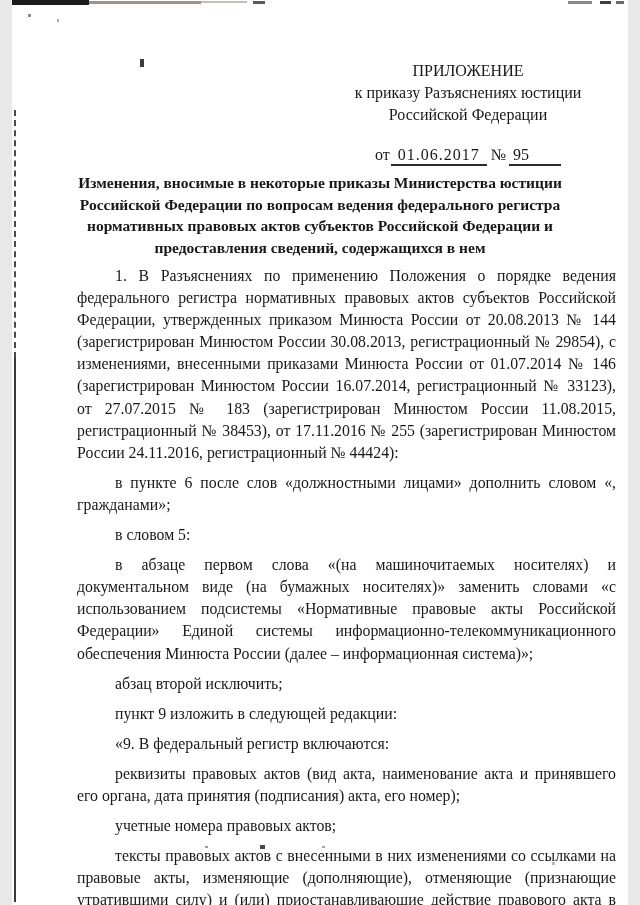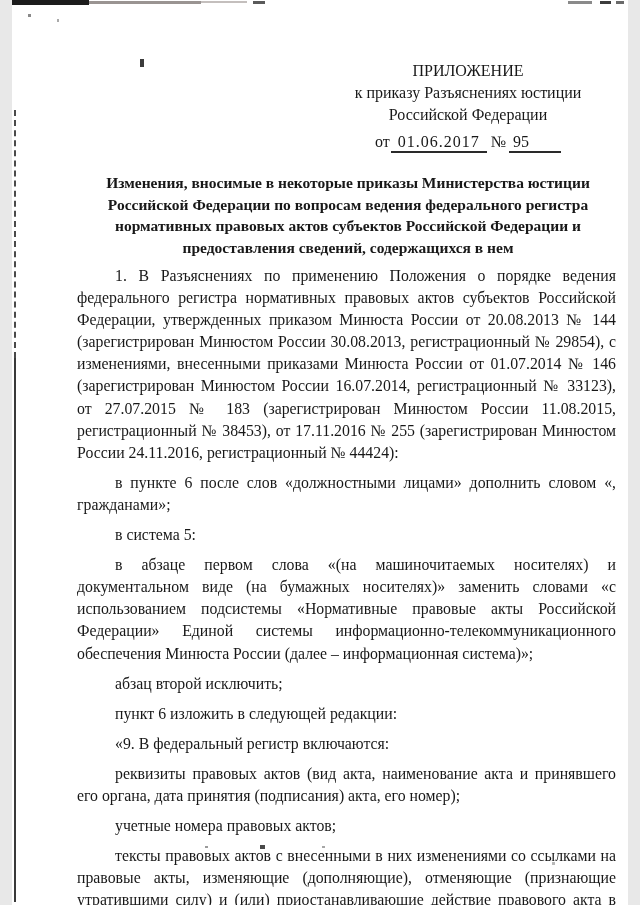--- a/index.html
+++ b/index.html
@@ -31,28 +31,28 @@
   .speck-5 { left:193px; top:846px; width:3px; height:2px; background:#9a9a9a; }
   .speck-6 { left:310px; top:846px; width:3px; height:2px; background:#a6a6a6; }
   .speck-7 { left:540px; top:862px; width:3px; height:3px; background:#b8b8b8; }
   .bottom-right-bar { left:617px; top:897px; width:23px; height:4px; background:#8c8c8c; }
 
   
   .approval {
     position:absolute; top:60px; left:316px; width:280px;
     text-align:center; font-size:16px; line-height:22px;
   }
-  .date-line { white-space:nowrap; margin-top:5px; }
+  .date-line { white-space:nowrap; margin-top:18px; }
   .fill { display:inline-block; border-bottom:2px solid #2a2a2a; line-height:19px; }
   .date-fill { padding:0 7px; margin-left:1px; letter-spacing:1px; }
   .num-fill { padding-left:4px; padding-right:32px; margin-left:3px; text-align:left; }
 
   
   .title {
-    position:absolute; top:172px; left:91px; width:490px;
+    position:absolute; top:172px; left:63px; width:490px;
     text-align:center; font-weight:bold; font-size:15.5px; line-height:21.5px;
   }
 
   
   .bodytext {
     position:absolute; top:257px; left:57px; width:555px;
     font-size:15.8px; line-height:22.1px; text-align:justify;
   }
   .bodytext p { margin:8px; text-indent:38px; }
 </style>
@@ -88,23 +88,23 @@
     <div>к приказу Разъяснениях юстиции</div>
     <div>Российской Федерации</div>
     <div class="date-line"><span>от</span><span class="fill date-fill">01.06.2017</span> <span>№</span><span class="fill num-fill">95</span></div>
   </div>
 
   <div class="title">Изменения, вносимые в некоторые приказы Министерства юстиции Российской Федерации по вопросам ведения федерального регистра нормативных правовых актов субъектов Российской Федерации и предоставления сведений, содержащихся в нем</div>
 
   <div class="bodytext">
     <p>1. В Разъяснениях по применению Положения о порядке ведения федерального регистра нормативных правовых актов субъектов Российской Федерации, утвержденных приказом Минюста России от 20.08.2013 № 144 (зарегистрирован Минюстом России 30.08.2013, регистрационный № 29854), с изменениями, внесенными приказами Минюста России от 01.07.2014 № 146 (зарегистрирован Минюстом России 16.07.2014, регистрационный № 33123), от 27.07.2015 № 183 (зарегистрирован Минюстом России 11.08.2015, регистрационный № 38453), от 17.11.2016 № 255 (зарегистрирован Минюстом России 24.11.2016, регистрационный № 44424):</p>
     <p>в пункте 6 после слов «должностными лицами» дополнить словом «, гражданами»;</p>
-    <p>в система 5:</p>
+    <p>в словом 5:</p>
     <p>в абзаце первом слова «(на машиночитаемых носителях) и документальном виде (на бумажных носителях)» заменить словами «с использованием подсистемы «Нормативные правовые акты Российской Федерации» Единой системы информационно-телекоммуникационного обеспечения Минюста России (далее – информационная система)»;</p>
     <p>абзац второй исключить;</p>
-    <p>пункт 6 изложить в следующей редакции:</p>
+    <p>пункт 9 изложить в следующей редакции:</p>
     <p>«9. В федеральный регистр включаются:</p>
     <p>реквизиты правовых актов (вид акта, наименование акта и принявшего его органа, дата принятия (подписания) акта, его номер);</p>
     <p>учетные номера правовых актов;</p>
     <p>тексты правовых актов с внесенными в них изменениями со ссылками на правовые акты, изменяющие (дополняющие), отменяющие (признающие утратившими силу) и (или) приостанавливающие действие правового акта в основной (первоначальной) редакции;</p>
   </div>
 
 </div>
 
 </body></html>

